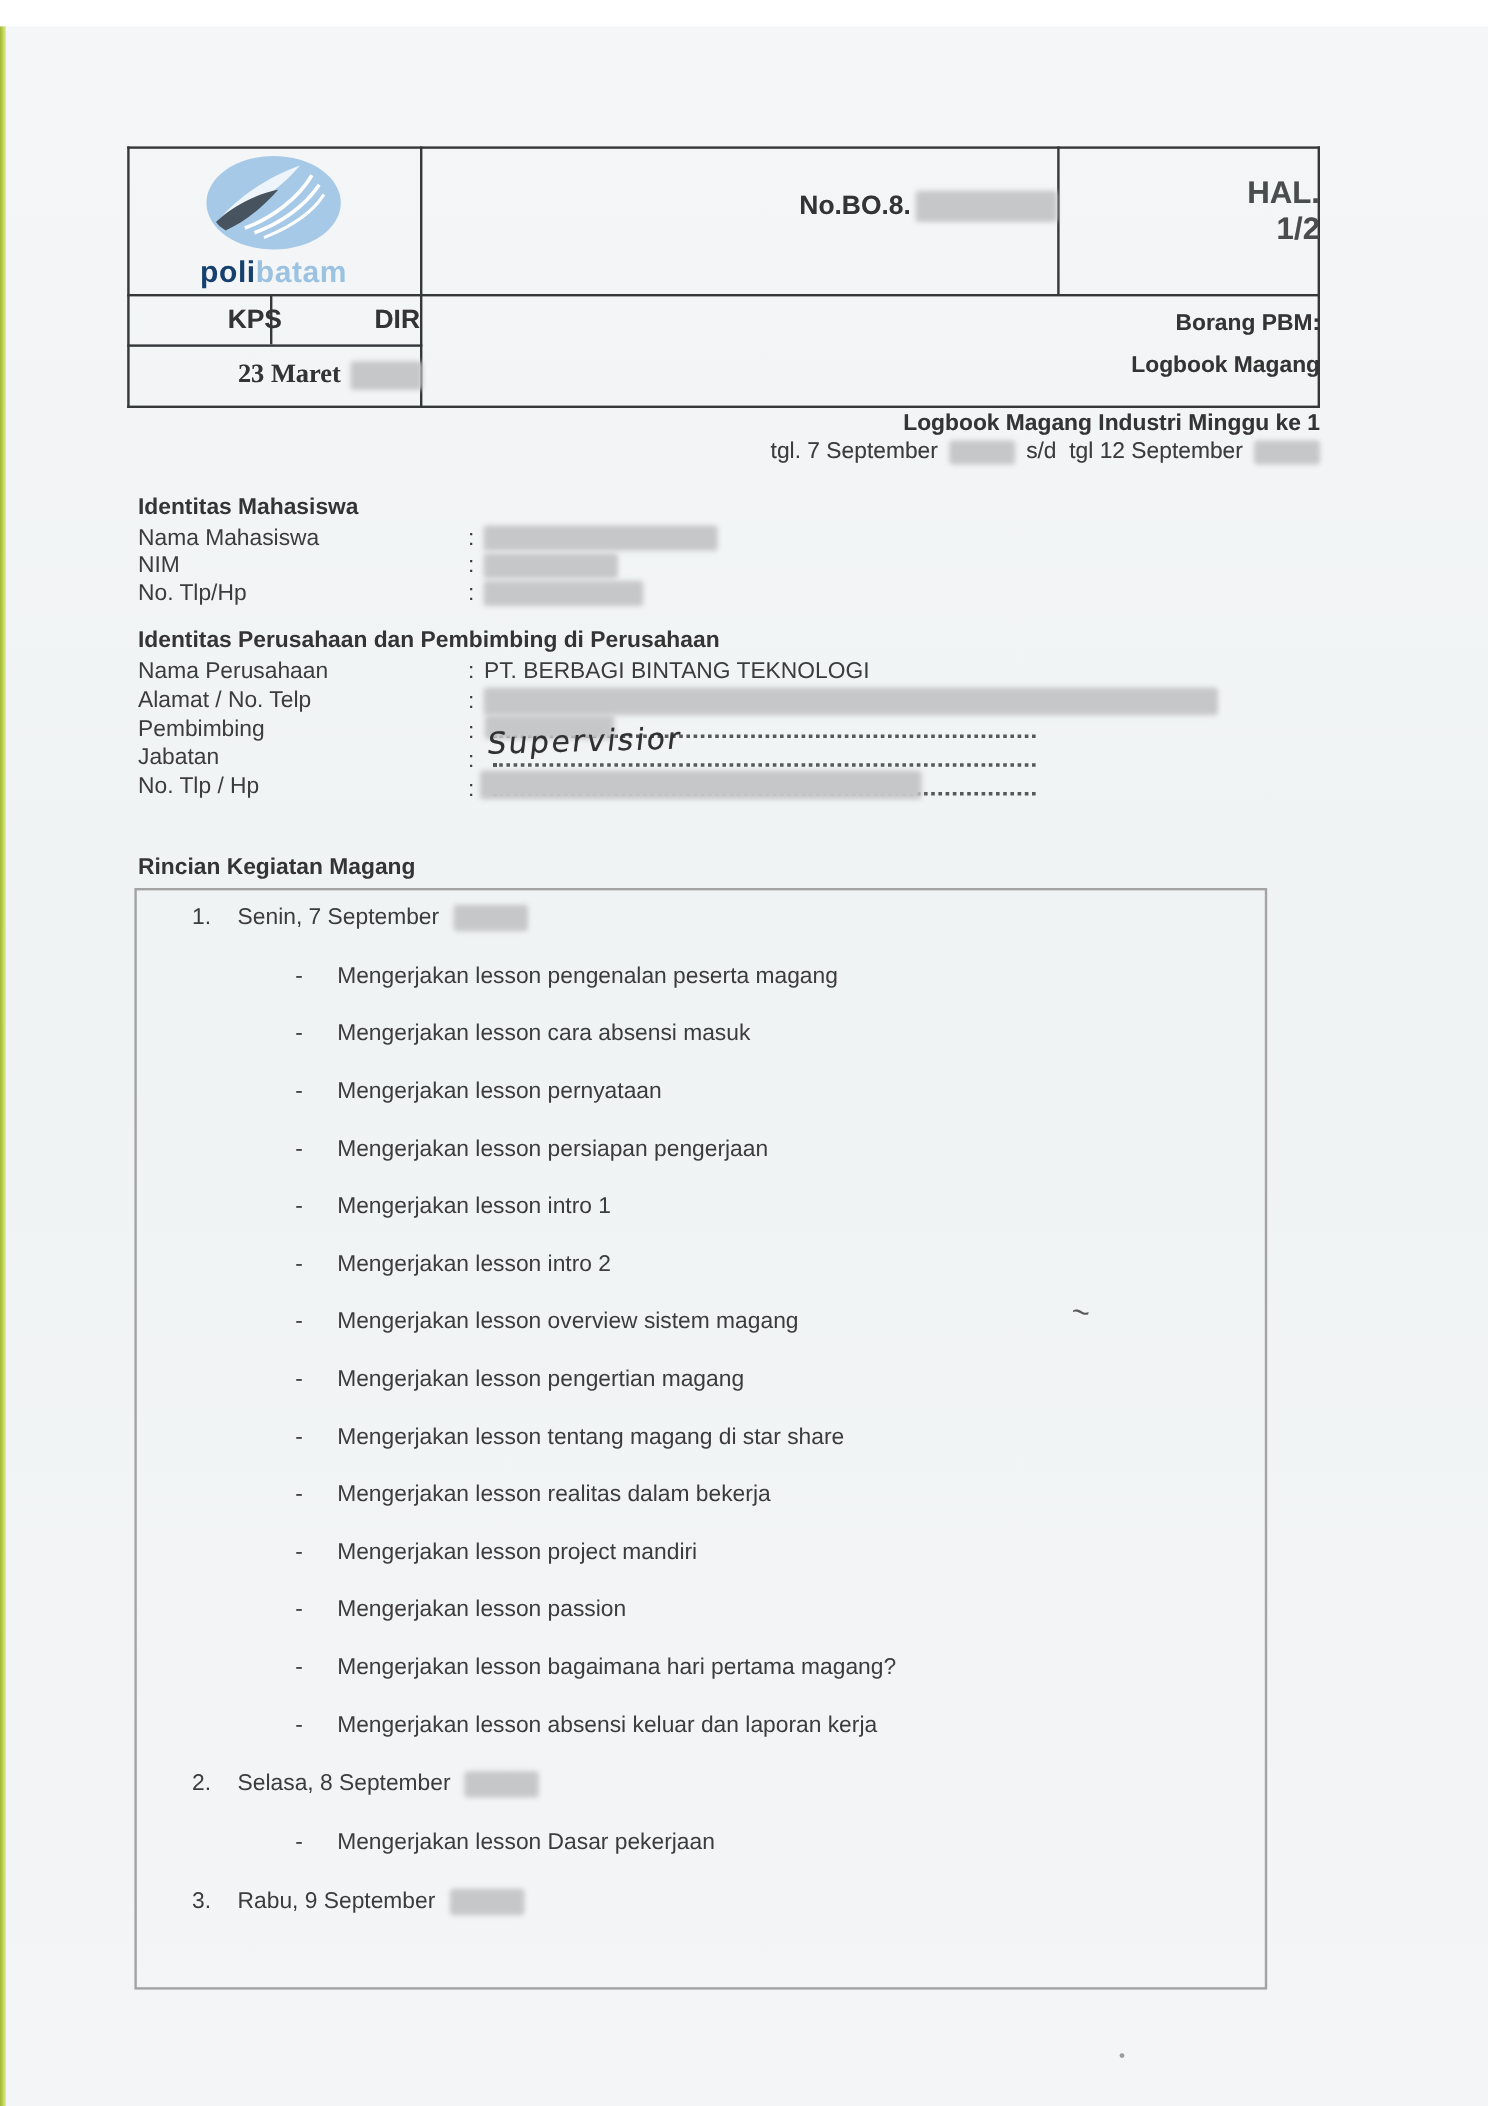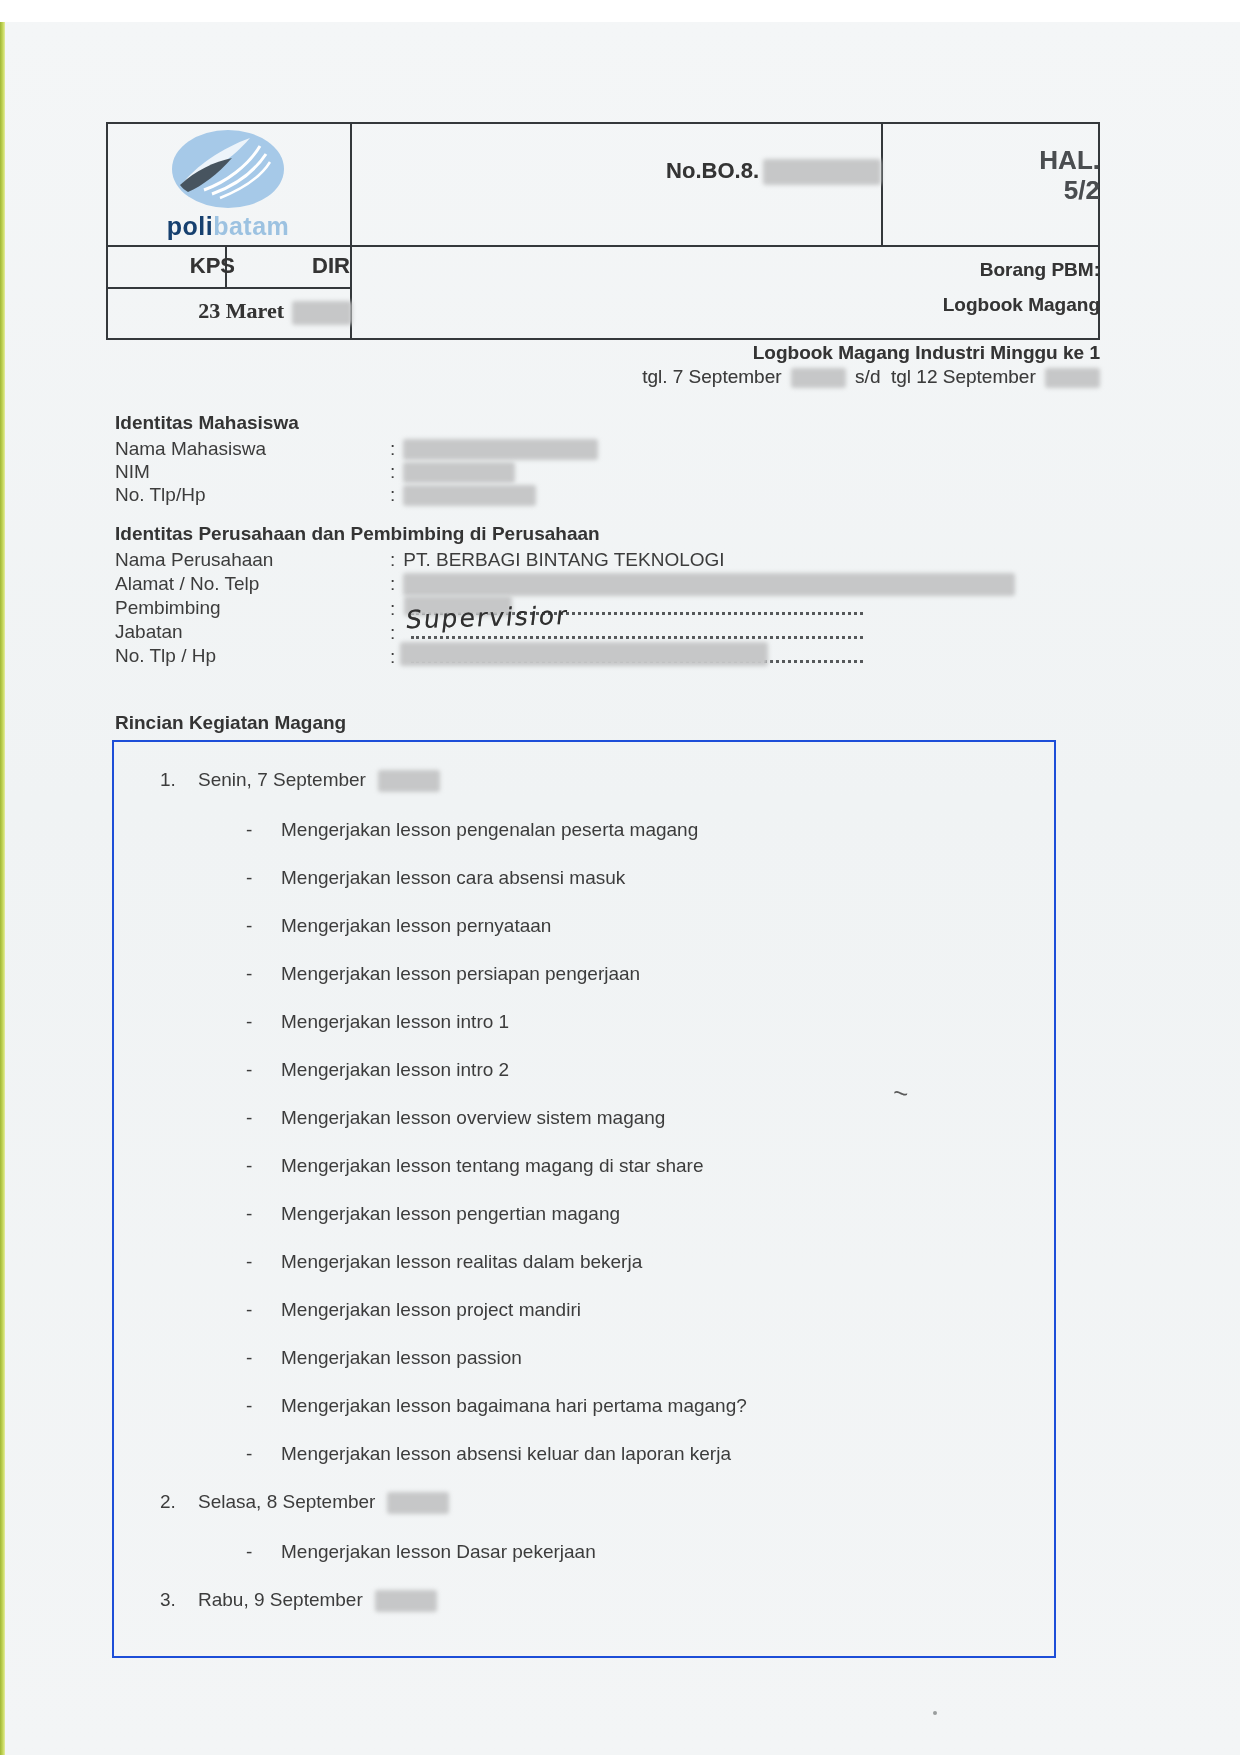--- a/index.html
+++ b/index.html
@@ -32,22 +32,22 @@
   .dotline{
     display:inline-block;width:452px;height:15px;
     border-bottom:3px dotted #55585a;vertical-align:baseline;margin-left:8px;
   }
   .valrow{position:absolute;left:390px;font-size:19px;line-height:22px;}
   .valrow .colon{margin-right:8px;}
   .label{position:absolute;left:115px;font-size:19px;line-height:22px;}
   
   .activity-box{
     position:absolute;left:112px;top:740px;width:944px;height:918px;
-    border:2px solid #1d4ed8;box-sizing:border-box;
-    padding:28px 20px 0 46px;
+    border:2px solid #a3a3a3;box-sizing:border-box;
+    padding:12px 20px 0 46px;
   }
   .day-row{font-size:19px;line-height:20px;margin-bottom:28px;color:#3c3c3c;}
   .day-row.extra-top{margin-top:18px;}
   .day-num{display:inline-block;width:38px;}
   .redact-year{width:62px;height:22px;margin-left:12px;}
   .item-row{font-size:19px;line-height:20px;margin-bottom:28px;margin-left:86px;}
   .dash{display:inline-block;width:35px;}
   .handwriting{
     position:absolute;left:16px;top:-14px;
     font-family:"DejaVu Sans",sans-serif;
@@ -95,21 +95,21 @@
     </svg>
     <div class="logo-text"><span class="logo-poli">poli</span><span class="logo-batam">batam</span></div>
   </div>
 
   <div class="txt b center" style="left:350px;top:158px;width:531px;font-size:22px;">
     <span>No.BO.8.</span><span class="redact" style="width:118px;height:26px;margin-left:4px;"></span>
   </div>
 
   <div class="txt b center" style="left:881px;top:145px;width:219px;font-size:26px;line-height:30px;color:#4a4d50;">
     <div>HAL.</div>
-    <div>5/2</div>
+    <div>1/2</div>
   </div>
 
   <div class="txt b center" style="left:116px;top:253px;width:119px;font-size:22px;">KPS</div>
   <div class="txt b center" style="left:225px;top:253px;width:125px;font-size:22px;">DIR</div>
 
   <div class="txt b center" style="left:106px;top:298px;width:246px;font-size:22px;font-family:Liberation Serif, serif;">
     <span>23 Maret</span><span class="redact" style="width:60px;height:24px;margin-left:8px;"></span>
   </div>
 
   <div class="txt b center" style="left:350px;top:252px;width:750px;font-size:19px;line-height:35px;">
@@ -156,22 +156,22 @@
   <div class="label b" style="top:712px;">Rincian Kegiatan Magang</div>
   <div class="activity-box">
       <div class="day-row"><span class="day-num">1.</span><span class="day-title">Senin, 7 September</span><span class="redact redact-year"></span></div>
       <div class="item-row"><span class="dash">-</span><span class="item-text">Mengerjakan lesson pengenalan peserta magang</span></div>
       <div class="item-row"><span class="dash">-</span><span class="item-text">Mengerjakan lesson cara absensi masuk</span></div>
       <div class="item-row"><span class="dash">-</span><span class="item-text">Mengerjakan lesson pernyataan</span></div>
       <div class="item-row"><span class="dash">-</span><span class="item-text">Mengerjakan lesson persiapan pengerjaan</span></div>
       <div class="item-row"><span class="dash">-</span><span class="item-text">Mengerjakan lesson intro 1</span></div>
       <div class="item-row"><span class="dash">-</span><span class="item-text">Mengerjakan lesson intro 2</span></div>
       <div class="item-row"><span class="dash">-</span><span class="item-text">Mengerjakan lesson overview sistem magang</span></div>
+      <div class="item-row"><span class="dash">-</span><span class="item-text">Mengerjakan lesson pengertian magang</span></div>
       <div class="item-row"><span class="dash">-</span><span class="item-text">Mengerjakan lesson tentang magang di star share</span></div>
-      <div class="item-row"><span class="dash">-</span><span class="item-text">Mengerjakan lesson pengertian magang</span></div>
       <div class="item-row"><span class="dash">-</span><span class="item-text">Mengerjakan lesson realitas dalam bekerja</span></div>
       <div class="item-row"><span class="dash">-</span><span class="item-text">Mengerjakan lesson project mandiri</span></div>
       <div class="item-row"><span class="dash">-</span><span class="item-text">Mengerjakan lesson passion</span></div>
       <div class="item-row"><span class="dash">-</span><span class="item-text">Mengerjakan lesson bagaimana hari pertama magang?</span></div>
       <div class="item-row"><span class="dash">-</span><span class="item-text">Mengerjakan lesson absensi keluar dan laporan kerja</span></div>
       <div class="day-row"><span class="day-num">2.</span><span class="day-title">Selasa, 8 September</span><span class="redact redact-year"></span></div>
       <div class="item-row"><span class="dash">-</span><span class="item-text">Mengerjakan lesson Dasar pekerjaan</span></div>
       <div class="day-row extra-top"><span class="day-num">3.</span><span class="day-title">Rabu, 9 September</span><span class="redact redact-year"></span></div>
     </div>
 

